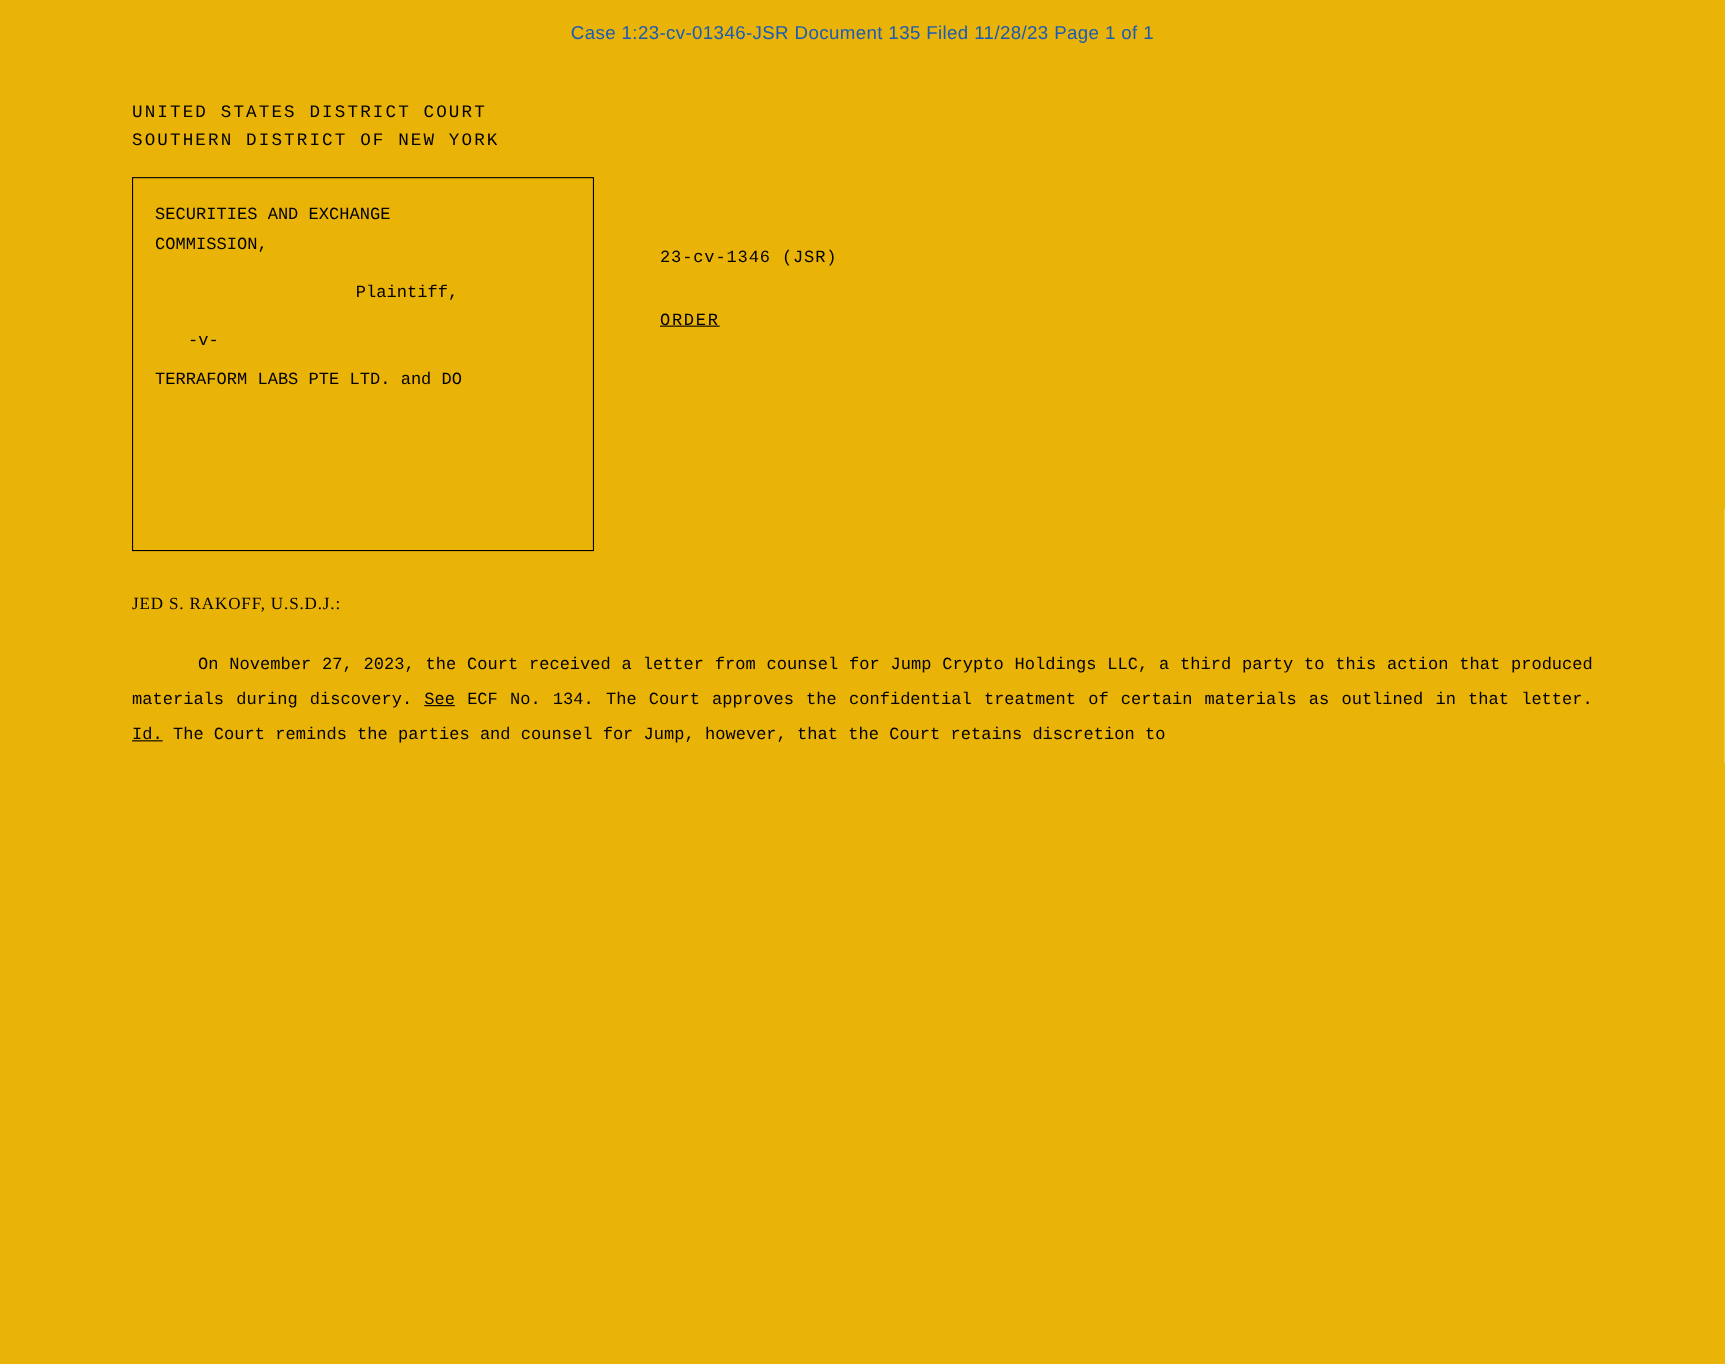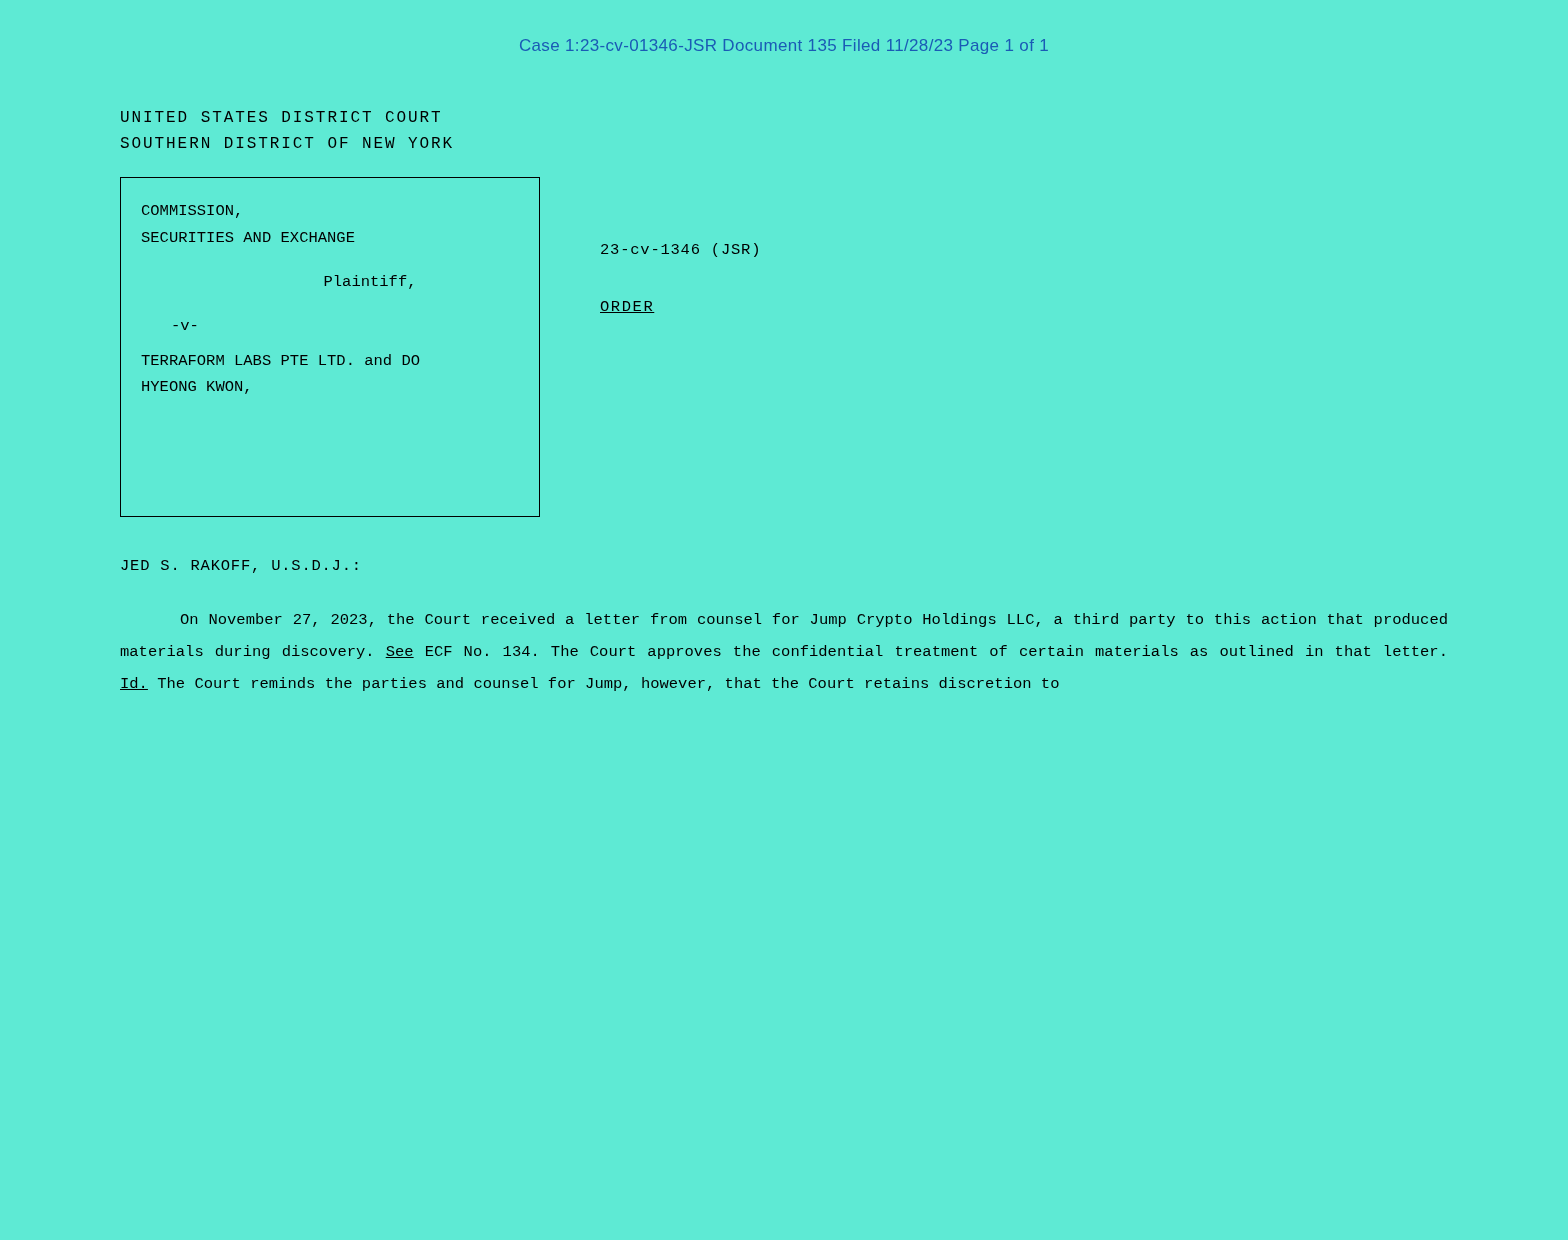--- a/index.html
+++ b/index.html
@@ -14,22 +14,22 @@
       font-size: 16px;
       color: #000000;
       width: 1568px;
       min-height: 1240px;
       padding: 0;
     }
 
     .page-container {
       width: 1568px;
       min-height: 1240px;
-      background: #5eead4;
-      padding: 36px 60px 40px 60px;
+      background: #eab308;
+      padding: 20px 60px 40px 60px;
     }
 
     .header-line {
       text-align: center;
       color: #1a5bb5;
       font-family: Arial, sans-serif;
       font-size: 17px;
       font-weight: normal;
       margin-bottom: 50px;
       letter-spacing: 0.02em;
@@ -94,21 +94,21 @@
       letter-spacing: 0.05em;
       text-align: center;
     }
 
     .order-label {
       text-decoration: underline;
       letter-spacing: 0.1em;
     }
 
     .judge-line {
-      font-family: Liberation Mono, monospace;
+      font-family: Liberation Serif, serif;
       font-size: 15.5px;
       margin-left: 60px;
       margin-bottom: 30px;
       letter-spacing: 0.05em;
     }
 
     .body-text {
       font-family: Liberation Mono, monospace;
       font-size: 15.5px;
       line-height: 2.05;
@@ -136,26 +136,25 @@
   </div>
 
   <div class="court-header">
     <div>UNITED STATES DISTRICT COURT</div>
     <div>SOUTHERN DISTRICT OF NEW YORK</div>
   </div>
 
   <div class="case-block">
 
     <div class="case-parties">
+      <div>SECURITIES AND EXCHANGE</div>
       <div>COMMISSION,</div>
-      <div>SECURITIES AND EXCHANGE</div>
       <div class="plaintiff-label">Plaintiff,</div>
       <div class="versus">-v-</div>
       <div class="defendants-name">TERRAFORM LABS PTE LTD. and DO</div>
-      <div>HYEONG KWON,</div>
     </div>
 
     <div class="case-info">
       <div class="case-number">23-cv-1346 (JSR)</div>
       <div class="order-label">ORDER</div>
     </div>
 
   </div>
 
   <div class="judge-line">JED S. RAKOFF, U.S.D.J.:</div>

